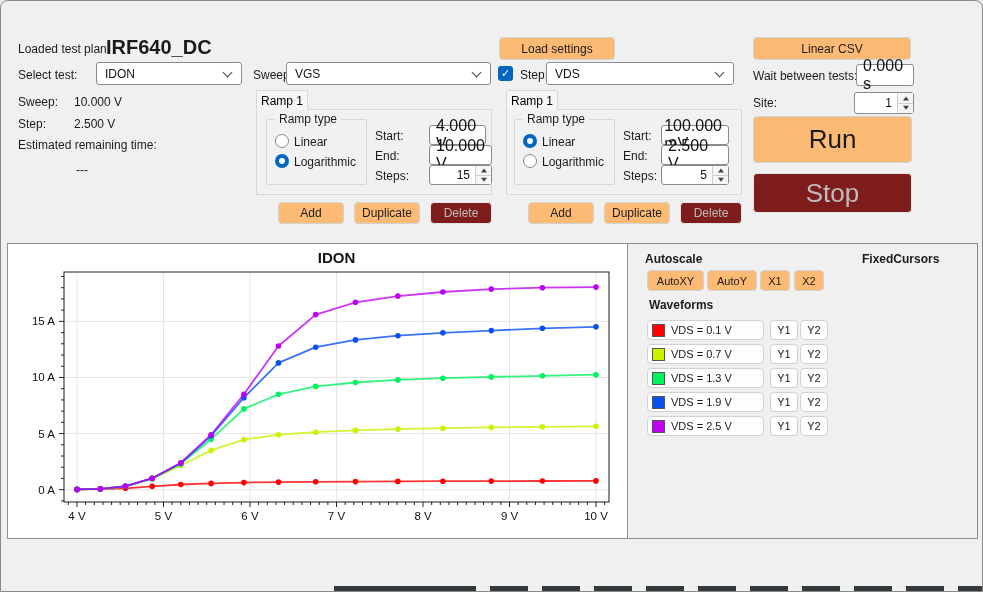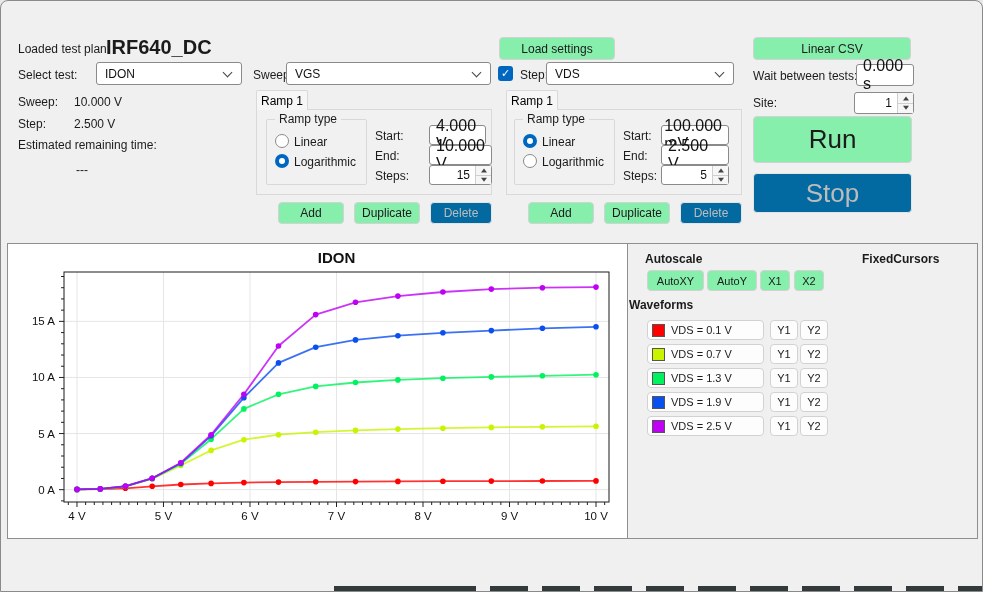--- a/index.html
+++ b/index.html
@@ -13,24 +13,24 @@
               border-bottom:1px solid #ececec; display:flex; align-items:center; }
   #title-text { font-size:12px; color:#1b1b1b; padding-left:13px; }
   #wc-group { position:absolute; right:0; top:0; height:30px; display:flex; }
   .wc { width:46px; height:30px; display:flex; align-items:center; justify-content:center; }
   .wc svg { display:block; }
 
   
   .lbl { position:absolute; font-size:12px; color:#1b1b1b; white-space:nowrap; }
   .lbl.bold { font-weight:bold; }
   .btn { position:absolute; display:flex; align-items:center; justify-content:center;
-         background:#86efac; border:1px solid #d2d2d2; border-radius:4px;
+         background:#fdba74; border:1px solid #d2d2d2; border-radius:4px;
          font-size:12px; color:#1b1b1b; cursor:default; }
   .btn.blue { border:2px solid #0067c0; }
-  .btn.disabled { color:#bcbcbc; background:#0369a1; border-color:#e4e4e4; }
+  .btn.disabled { color:#bcbcbc; background:#7f1d1d; border-color:#e4e4e4; }
   .combo { position:absolute; background:#fff; border:1px solid #8a8a8a; border-radius:3px;
            font-size:12px; color:#111; display:flex; align-items:center; padding:0 22px 0 8px; }
   .combo .chev { position:absolute; right:10px; top:50%; width:7px; height:7px;
                  border-right:1.5px solid #444; border-bottom:1.5px solid #444;
                  transform:translateY(-72%) rotate(45deg); }
   .tinput { position:absolute; background:#fff; border:1px solid #8a8a8a; border-radius:3px;
             font-size:16px; color:#111; display:flex; align-items:center;
             justify-content:flex-end; padding:0 6px; }
   .spin { position:absolute; background:#fff; border:1px solid #8a8a8a; border-radius:3px;
           font-size:12px; color:#111; display:flex; align-items:center;
@@ -434,21 +434,21 @@
         </div>
       <div class="btn" style="left:78px; top:26px; width:50px; height:21px; font-size:11px;">
           <span>AutoY</span>
         </div>
       <div class="btn" style="left:131px; top:26px; width:30px; height:21px; font-size:11px;">
           <span>X1</span>
         </div>
       <div class="btn" style="left:165px; top:26px; width:30px; height:21px; font-size:11px;">
           <span>X2</span>
         </div>
-      <span class="lbl bold" style="left:0; top:54px;">Waveforms</span>
+      <span class="lbl bold" style="left:20px; top:54px;">Waveforms</span>
       <div id="waveform-rows">
           <div class="wrow-btn" style="left: 18px; top: 76px;">
             <span class="swatch" style="background: rgb(255, 0, 0);"></span>
             <span class="wlabel">VDS = 0.1 V</span>
           </div>
           <div class="ybtn" style="left: 141px; top: 76px;">Y1</div>
           <div class="ybtn" style="left: 171px; top: 76px;">Y2</div>
           <div class="wrow-btn" style="left: 18px; top: 100px;">
             <span class="swatch" style="background: rgb(200, 244, 0);"></span>
             <span class="wlabel">VDS = 0.7 V</span>

